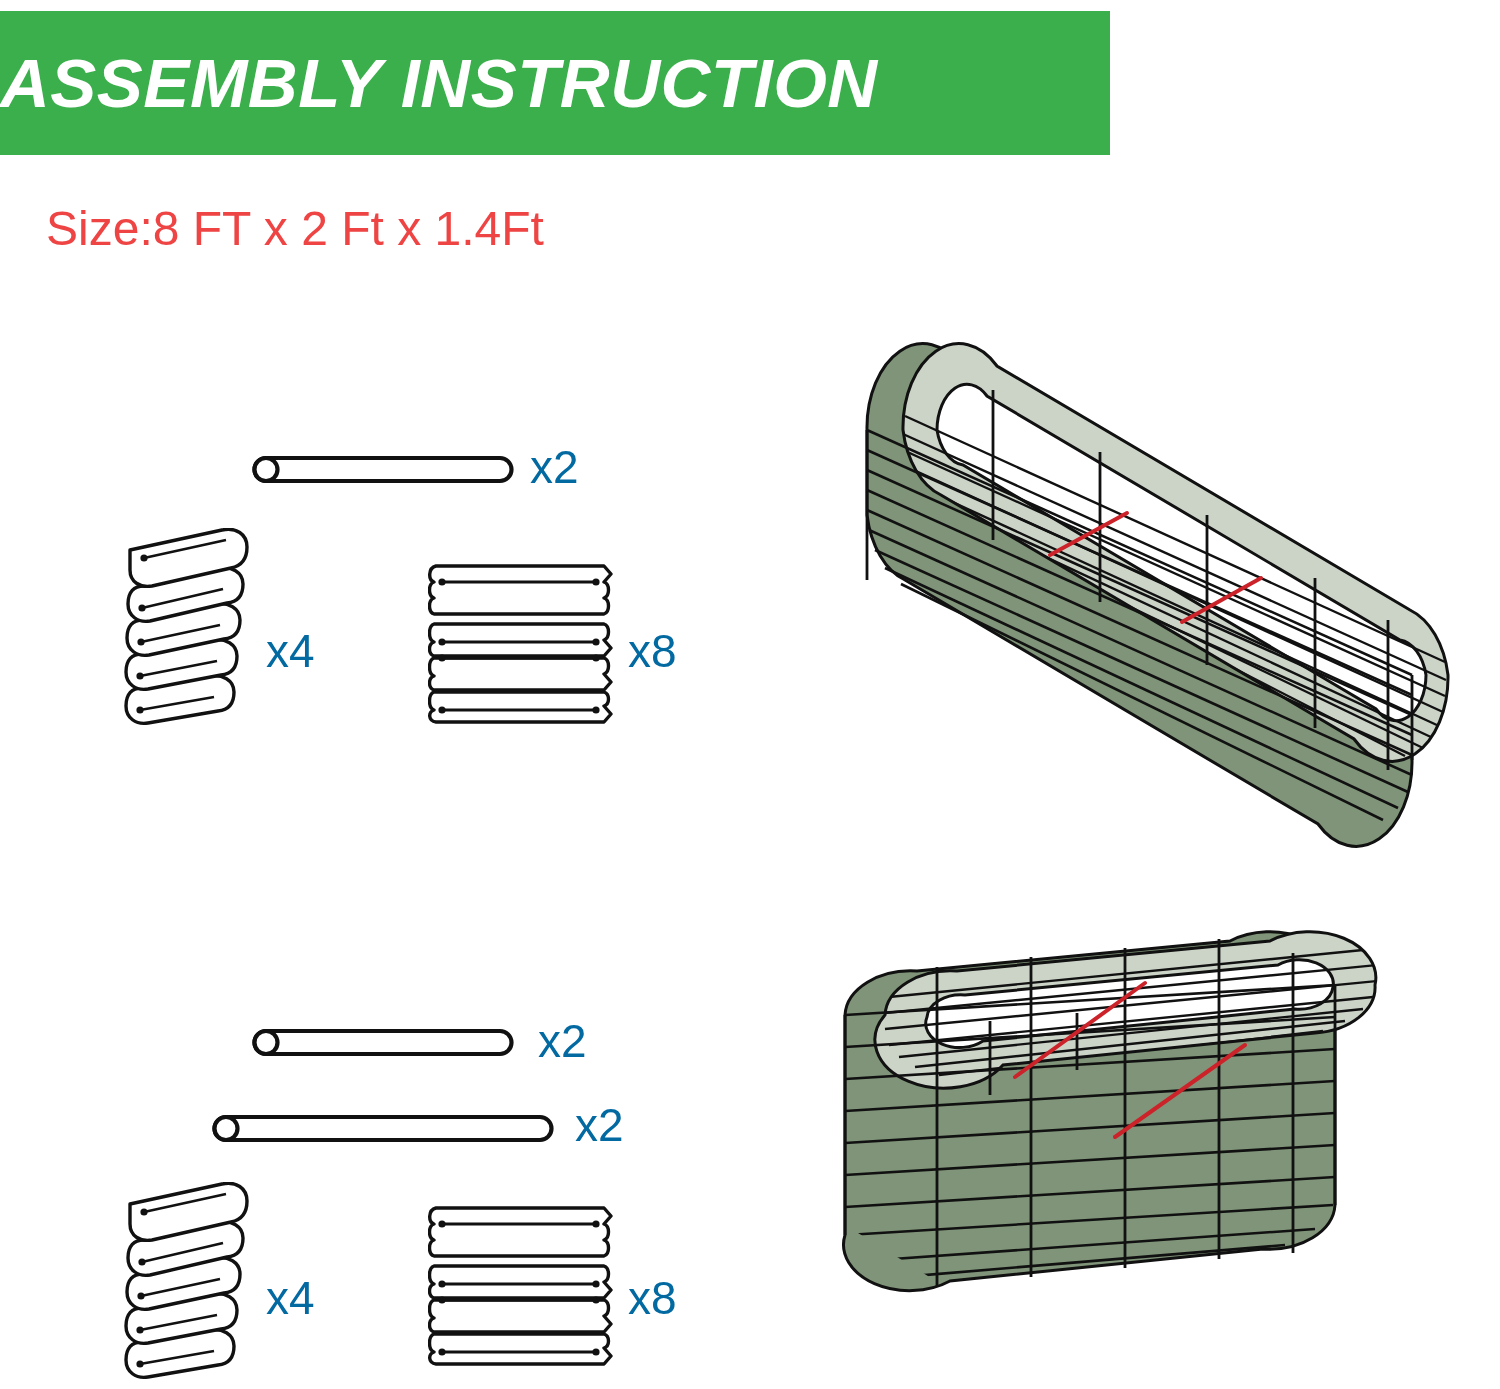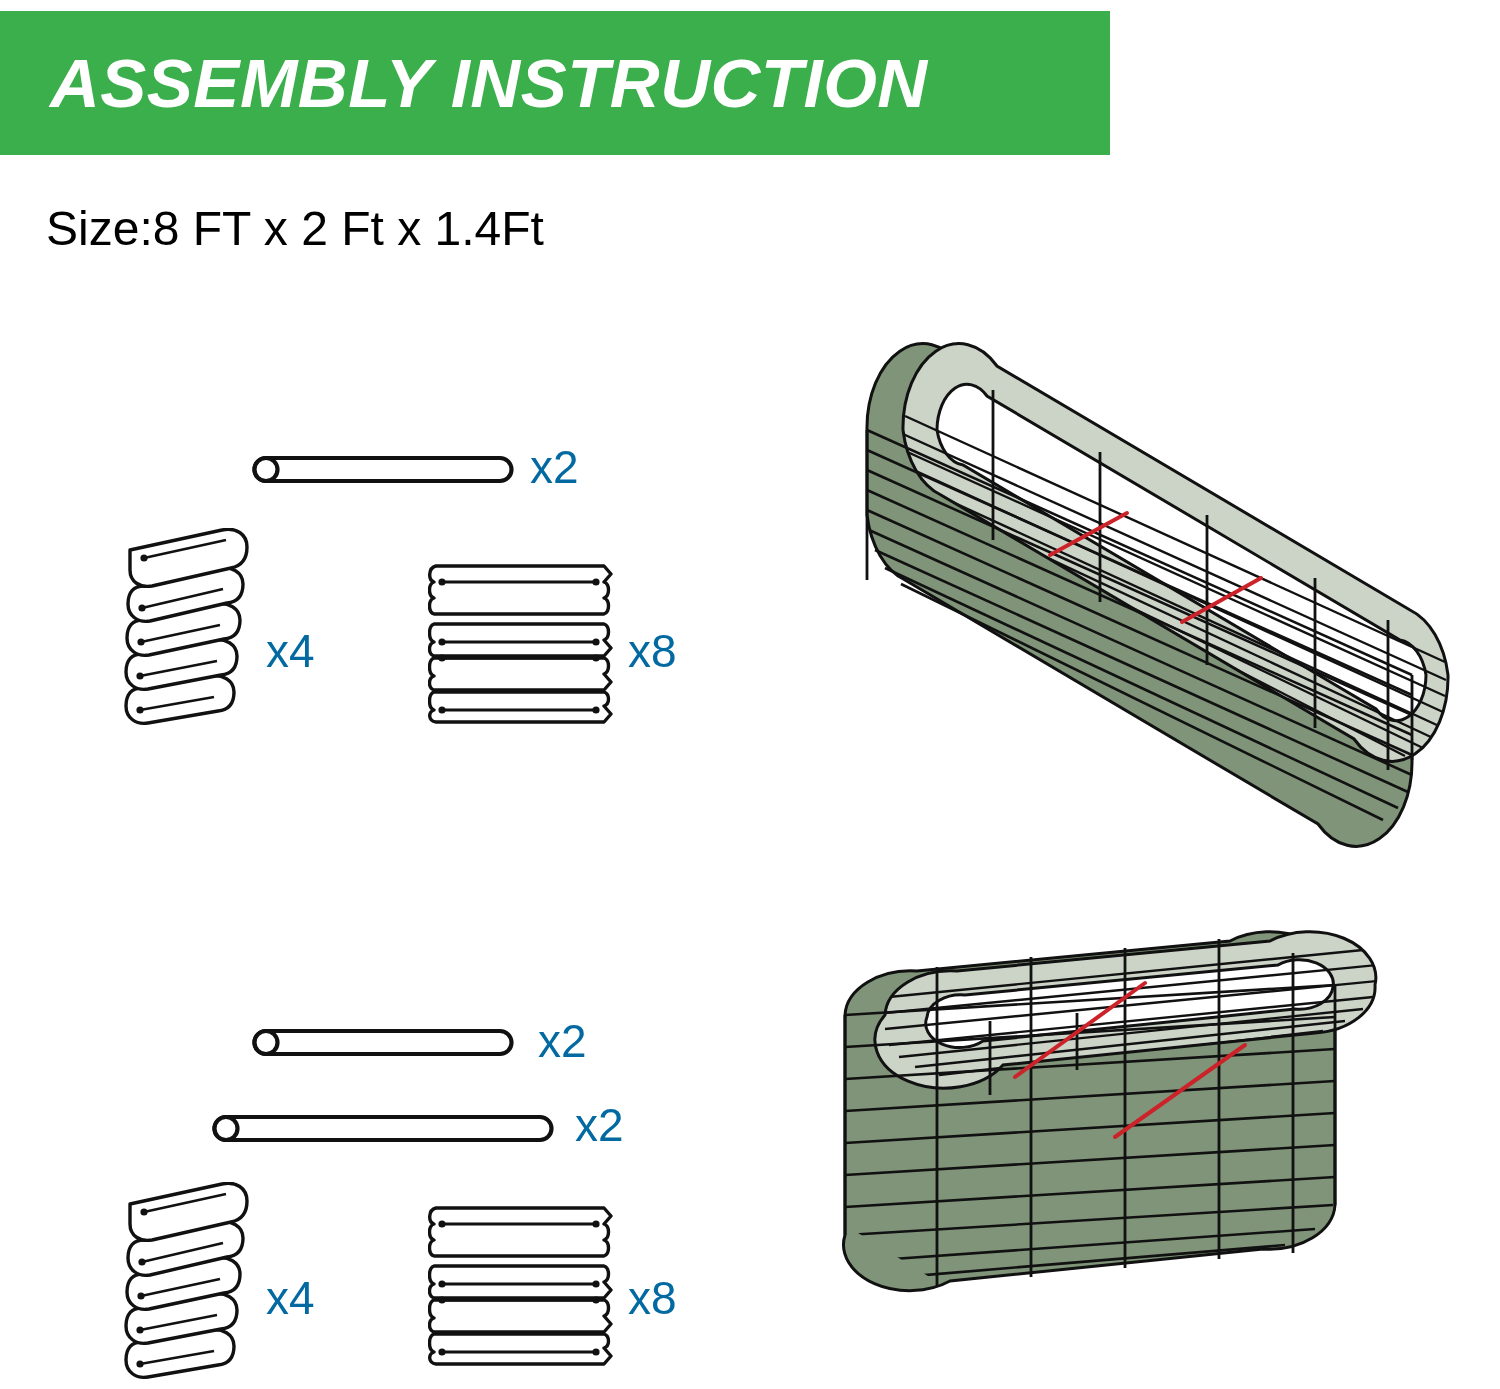--- a/index.html
+++ b/index.html
@@ -27,31 +27,30 @@
     display: flex;
     align-items: center;
   }
   #header-title {
     color: #ffffff;
     font-family: "Liberation Sans", sans-serif;
     font-size: 69px;
     font-weight: 700;
     font-style: italic;
     letter-spacing: 0.5px;
-    padding-left: 50px;
     white-space: nowrap;
     line-height: 1;
   }
 
   
   #size-line {
     position: absolute;
     left: 46px;
     top: 205px;
-    color: #000000;
+    color: #ef4444;
     font-family: "Liberation Sans", sans-serif;
     font-size: 48px;
     font-weight: 400;
     white-space: nowrap;
     line-height: 1;
   }
 
   
   .parts-panel {
     position: absolute;

